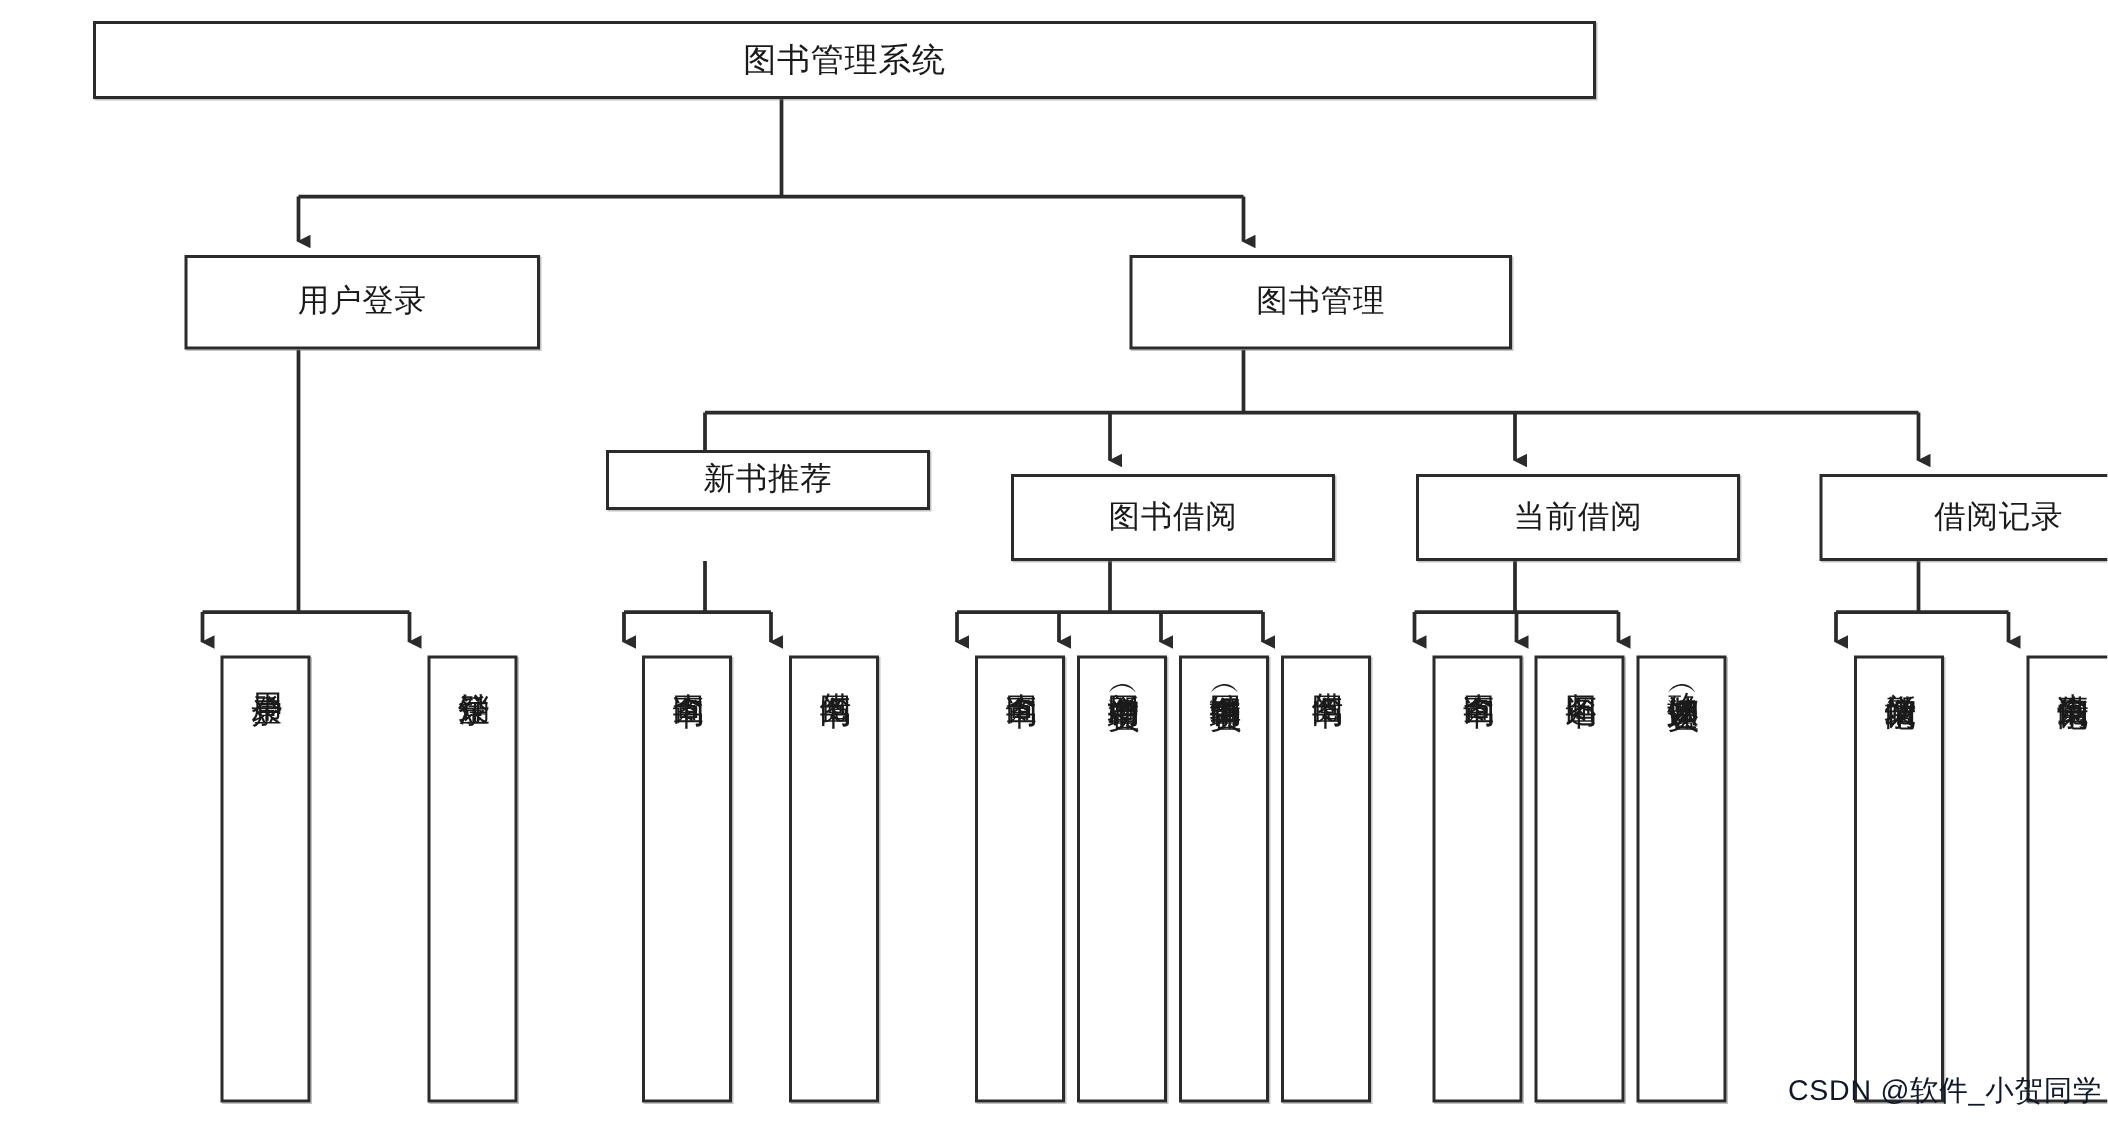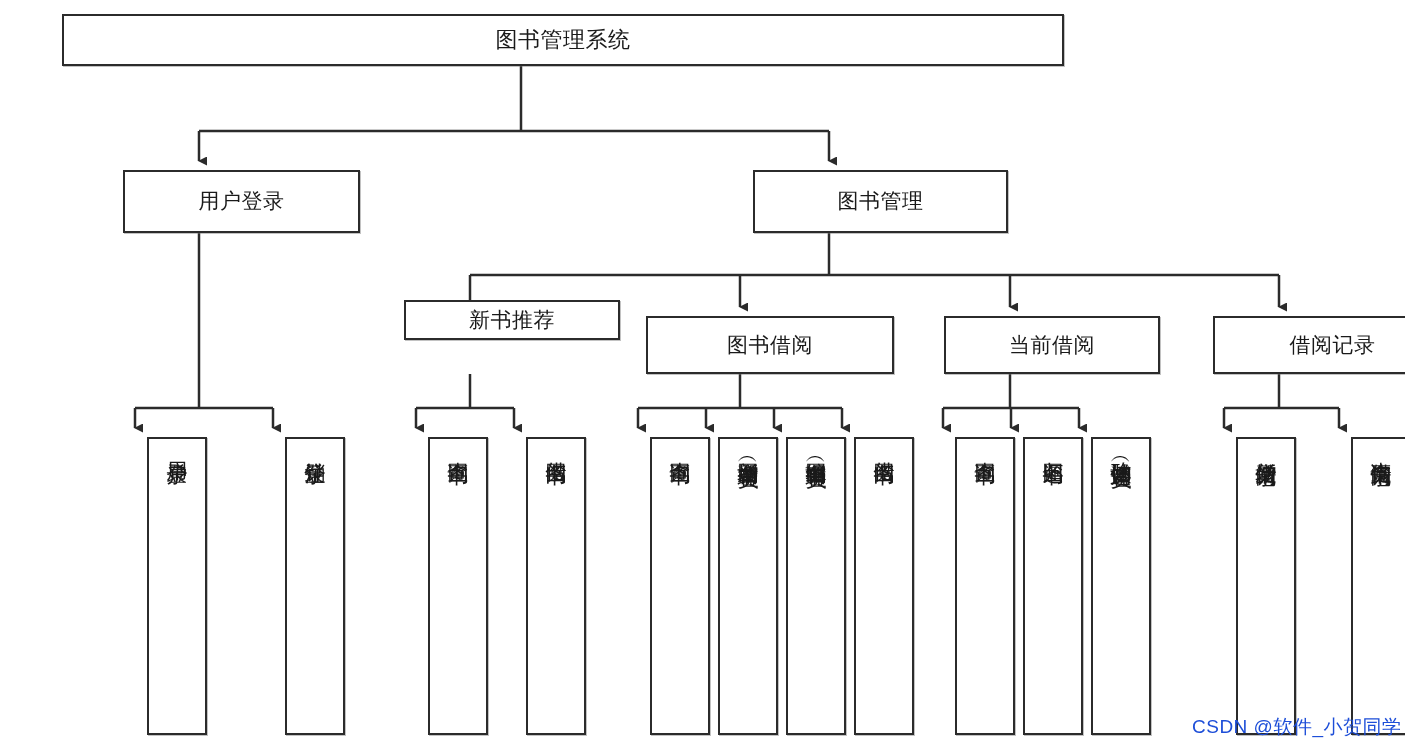--- a/index.html
+++ b/index.html
@@ -121,21 +121,21 @@
       </div>
       <div class="node horiz" style="left: 81px; top: 170px; width: 237px; height: 63px;">
         <span class="lbl">用户登录</span>
       </div>
       <div class="node horiz" style="left: 711px; top: 170px; width: 255px; height: 63px;">
         <span class="lbl">图书管理</span>
       </div>
       <div class="node horiz" style="left: 362px; top: 300px; width: 216px; height: 40px;">
         <span class="lbl">新书推荐</span>
       </div>
-      <div class="node horiz" style="left: 604px; top: 316px; width: 248px; height: 58px;">
+      <div class="node horiz" style="left: 632px; top: 316px; width: 216px; height: 58px;">
         <span class="lbl">图书借阅</span>
       </div>
       <div class="node horiz" style="left: 902px; top: 316px; width: 216px; height: 58px;">
         <span class="lbl">当前借阅</span>
       </div>
       <div class="node horiz" style="left: 1171px; top: 316px; width: 239px; height: 58px;">
         <span class="lbl">借阅记录</span>
       </div>
       <div class="node vert" style="left: 105px; top: 437px; width: 60px; height: 298px;">
         <span class="lbl">用户登录</span>
@@ -171,15 +171,15 @@
         <span class="lbl">确认归还（管理员）</span>
       </div>
       <div class="node vert" style="left: 1194px; top: 437px; width: 60px; height: 298px;">
         <span class="lbl">新增借阅记录</span>
       </div>
       <div class="node vert" style="left: 1309px; top: 437px; width: 60px; height: 298px;">
         <span class="lbl">查询借阅记录</span>
       </div>
     </div>
 
-  <div class="watermark" style="left: 1192px; top: 714px; color: #1d4ed8;">CSDN @软件_小贺同学</div>
+  <div class="watermark" style="left: 1192px; top: 714px; color: #0f172a;">CSDN @软件_小贺同学</div>
 
 </div>
 
 </body></html>

